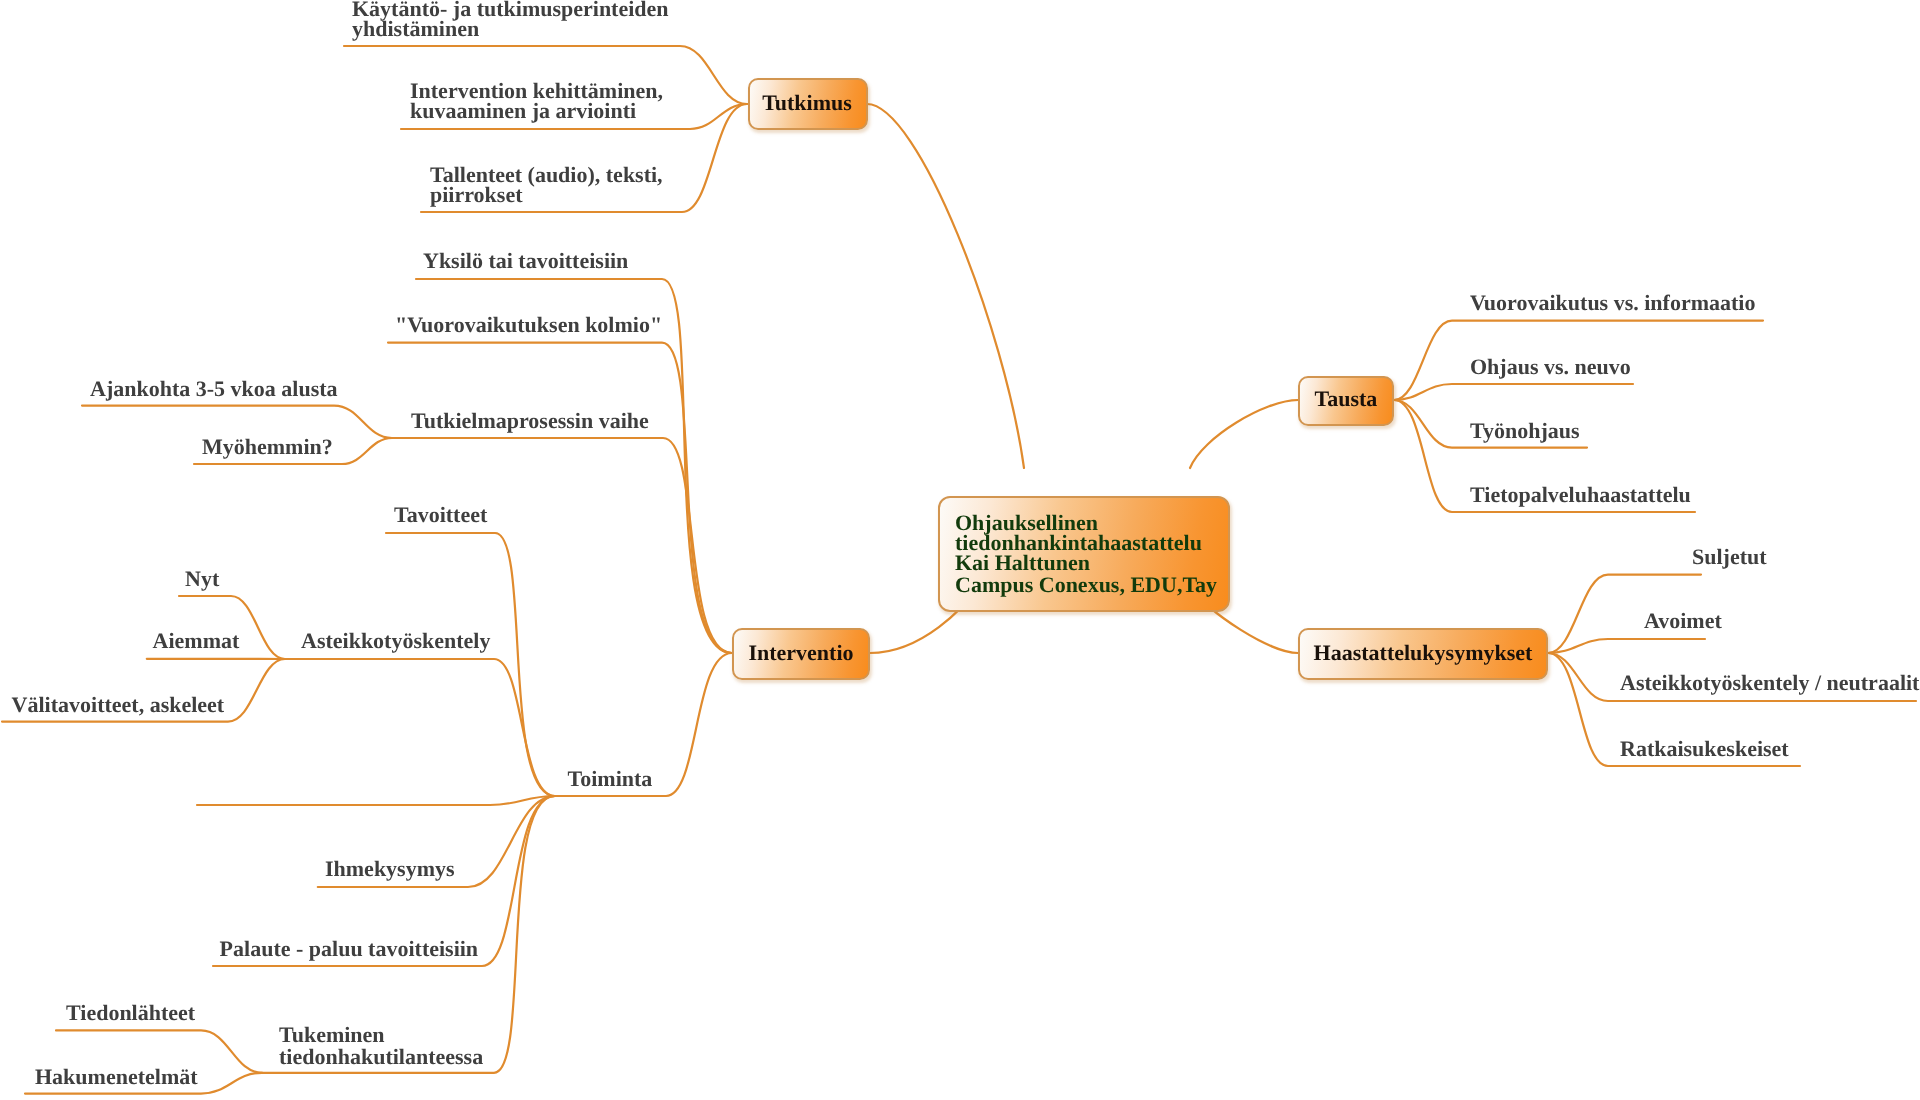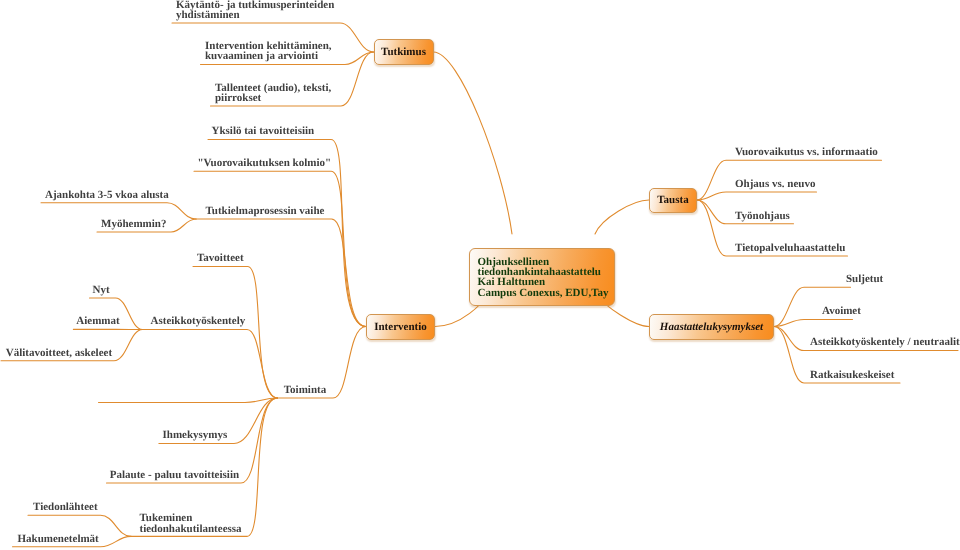--- a/index.html
+++ b/index.html
@@ -91,20 +91,20 @@
   <div class="leaf" style="left:735.0px;top:210.7px;">Työnohjaus</div>
   <div class="leaf" style="left:735.0px;top:242.9px;">Tietopalveluhaastattelu</div>
   <div class="leaf" style="left:810.0px;top:274.2px;margin-left:36px;">Suljetut</div>
   <div class="leaf" style="left:810.0px;top:306.4px;margin-left:12px;">Avoimet</div>
   <div class="leaf" style="left:810.0px;top:337.4px;">Asteikkotyöskentely / neutraalit</div>
   <div class="leaf" style="left:810.0px;top:369.9px;">Ratkaisukeskeiset</div>
 
   <div class="node" style="left:373.5px;top:39.0px;width:60.0px;height:26.0px;">Tutkimus</div>
   <div class="node" style="left:366.0px;top:313.5px;width:69.0px;height:26.0px;">Interventio</div>
   <div class="node" style="left:649.0px;top:187.5px;width:48.0px;height:25.0px;">Tausta</div>
-  <div class="node" style="left:649.0px;top:313.5px;width:125.0px;height:26.0px;font-style:italic;">Haastattelukysymykset</div>
+  <div class="node" style="left:649.0px;top:313.5px;width:125.0px;height:26.0px;">Haastattelukysymykset</div>
 
   <div class="node central" style="left:469.0px;top:248px;width:146.0px;height:58.0px;">Ohjauksellinen
 tiedonhankintahaastattelu
 Kai Halttunen
 Campus Conexus, EDU,Tay</div>
 
 </div>
 
 </body></html>

